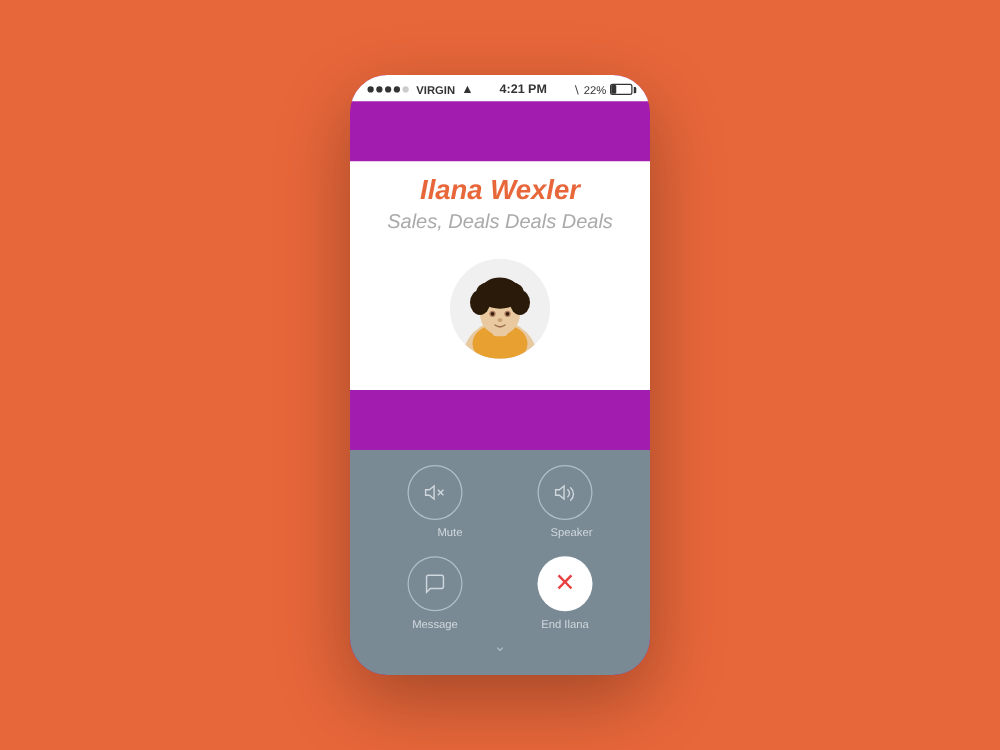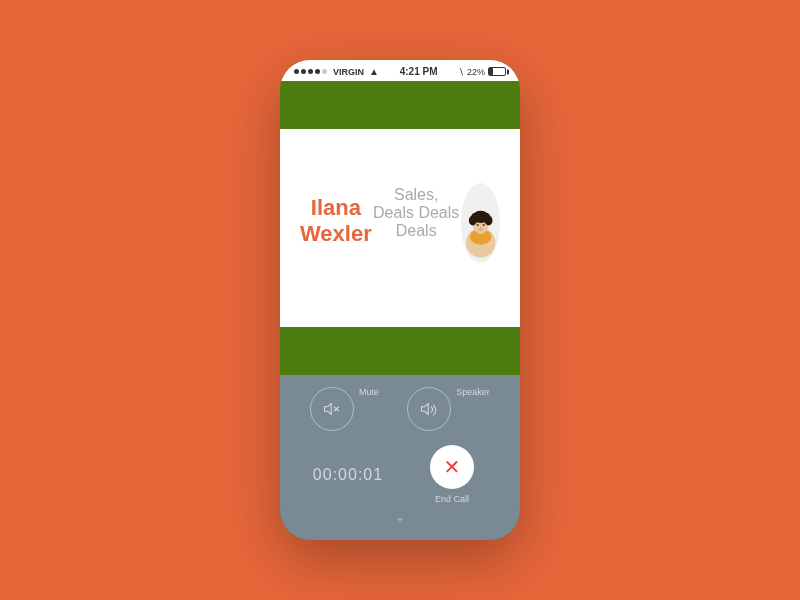--- a/index.html
+++ b/index.html
@@ -11,21 +11,21 @@
       display: flex;
       align-items: center;
       justify-content: center;
       font-family: -apple-system, 'Helvetica Neue', Arial, sans-serif;
       overflow: hidden;
     }
 
     .phone-frame {
       width: 240px;
       height: 480px;
-      background: #4d7c0f;
+      background: #a21caf;
       border-radius: 30px;
       overflow: hidden;
       box-shadow: 0 20px 60px rgba(0,0,0,0.3);
       display: flex;
       flex-direction: column;
       gap: 48px;
     }
 
     
     .status-bar {
@@ -118,24 +118,25 @@
       height: 100%;
       background: #333;
       border-radius: 1px;
     }
 
     
     .top-section {
       background: white;
       flex: 1;
       display: flex;
-      flex-direction: row;
-      align-items: center;
-      justify-content: flex-end;
+      flex-direction: column;
+      align-items: center;
+      justify-content: flex-start;
       padding: 10px 20px 20px;
+      font-style: italic;
     }
 
     .contact-name {
       font-size: 22px;
       font-weight: 600;
       color: #E8673A;
       text-align: center;
       margin-bottom: 4px;
     }
 
@@ -179,21 +180,22 @@
 
     .controls-row {
       display: flex;
       justify-content: space-around;
       align-items: center;
       margin-bottom: 14px;
     }
 
     .control-item {
       display: flex;
-      align-items: flex-start;
+      flex-direction: column;
+      align-items: flex-end;
       gap: 5px;
       cursor: pointer;
     }
 
     .control-circle {
       width: 44px;
       height: 44px;
       border-radius: 50%;
       border: 1.5px solid #b0bec5;
       display: flex;
@@ -358,30 +360,36 @@
             <path d="M15 9c1.1 1 1.8 2.4 1.8 3.8s-.7 2.8-1.8 3.8" stroke="#d0d8dd" stroke-width="1.5" stroke-linecap="round"></path>
             <path d="M18 7c1.9 1.8 3 4.2 3 6.6s-1.1 4.8-3 6.6" stroke="#d0d8dd" stroke-width="1.5" stroke-linecap="round"></path>
           </svg>
         </div>
         <span class="control-label">Speaker</span>
       </div>
 
     </div>
 
     <div class="bottom-row">
-
-      <div class="spacer-item">
-        <div class="timer-display">00:00:01</div>
-      </div>
+      <div class="message-item">
+        <div class="control-circle">
+
+          <svg width="18" height="18" viewBox="0 0 24 24" fill="none">
+            <path d="M21 15a2 2 0 0 1-2 2H7l-4 4V5a2 2 0 0 1 2-2h14a2 2 0 0 1 2 2z" stroke="#d0d8dd" stroke-width="1.5" fill="none"></path>
+          </svg>
+        </div>
+        <span class="control-label">Message</span>
+      </div>
+
 
       <div class="end-call-item">
         <button class="end-call-btn">
           <span class="end-call-x">✕</span>
         </button>
-        <span class="end-call-label">End Call</span>
+        <span class="end-call-label">End Ilana</span>
       </div>
     </div>
 
     <div class="chevron-area">
       <span>⌄</span>
     </div>
   </div>
 </div>
 
 </body></html>

